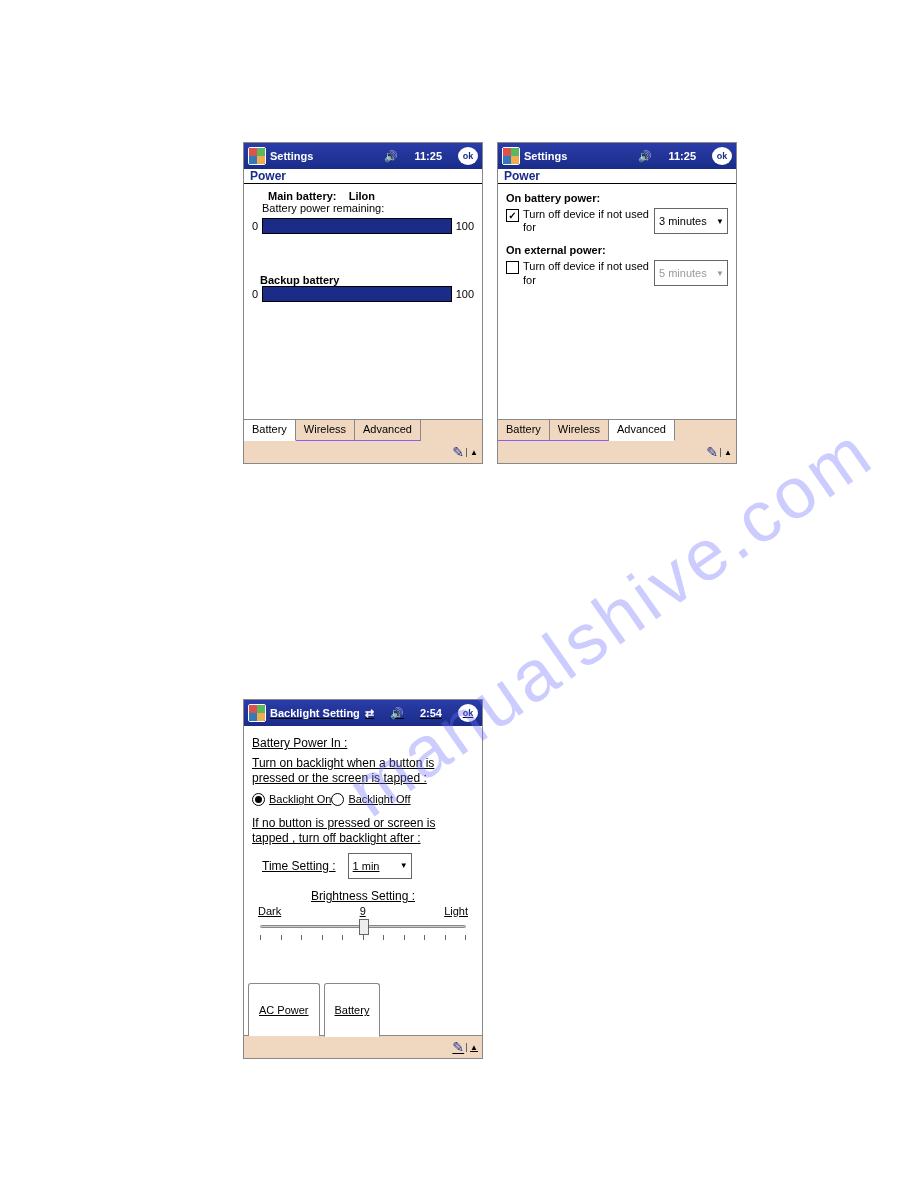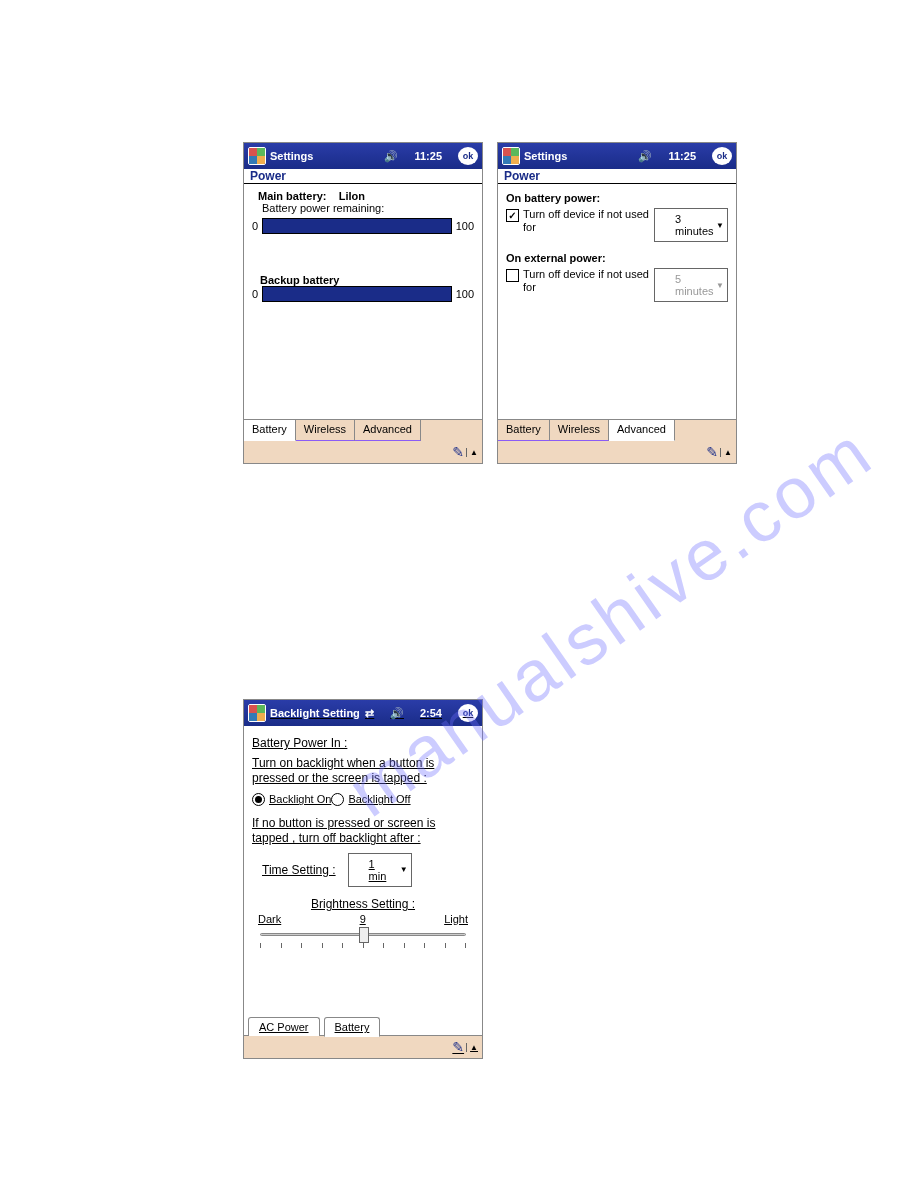--- a/index.html
+++ b/index.html
@@ -82,22 +82,22 @@
     flex: 1; height: 16px; border: 1px solid #000;
     background: #1a2c88;
   }
   .plabel { font-size: 11px; }
 
   .chk-row { display: flex; align-items: flex-start; gap: 4px; margin: 4px 0 10px 0; }
   .chk { width: 13px; height: 13px; border: 1px solid #000; display: inline-flex; align-items: center; justify-content: center; font-size: 10px; line-height: 1; flex-shrink: 0; margin-top: 1px; }
   .chk.checked::after { content: "✓"; font-weight: bold; }
   .chk-text { flex: 1; font-size: 11px; line-height: 1.2; }
   .dropdown {
-    border: 1px solid #666; height: 34px; width: 74px;
-    display: flex; align-items: center; padding: 0 20px;
+    border: 1px solid #666; height: 26px; width: 74px;
+    display: flex; align-items: center; padding: 0 4px;
     font-size: 11px; position: relative; background: #fff;
   }
   .dropdown.disabled { color: #999; }
   .dropdown::after {
     content: "▼"; font-size: 8px; position: absolute; right: 3px; color: #000;
   }
   .dropdown.disabled::after { color: #999; }
 
   .tabs-row {
     display: flex; height: 22px; background: #f0d8c0;
@@ -152,21 +152,21 @@
     display: flex; justify-content: space-between;
     font-size: 8px; color: #666;
   }
   .slider-ticks span { width: 1px; height: 5px; background: #666; display: block; }
 
   .tabs3-row {
     display: flex; height: 22px; background: #fff; align-items: flex-end;
     border-bottom: 1px solid #888; padding-left: 4px;
   }
   .tab3b {
-    padding: 3px 10px; font-size: 11px; border: 1px solid #888;
+    padding: 20px 10px; font-size: 11px; border: 1px solid #888;
     border-bottom: none; margin-right: 4px; background: #fff;
     border-radius: 3px 3px 0 0; position: relative;
   }
   .tab3b.inactive { top: 1px; }
   .tab3b.active { top: 1px; border-bottom: 1px solid #fff; margin-bottom: -1px; }
 
   .para { margin: 4px 0; line-height: 1.3; }
 </style>
 </head>
 <body>
@@ -184,21 +184,21 @@
     <span class="tb-title">Settings</span>
     <span class="tb-icons">
       <span class="spk"></span>
       <span class="tb-time">11:25</span>
       <span class="ok-btn">ok</span>
     </span>
   </div>
   <div class="flex-col">
     <div class="subtitle">Power</div>
     <div class="content grow">
-      <div style="margin-left:6px">
+      <div style="margin-left:16px">
         <span class="section-title">Main battery:</span>
         &nbsp;&nbsp;
         <span style="font-weight:bold">LiIon</span>
       </div>
       <div class="sub-line">Battery power remaining:</div>
       <div class="progress-row">
         <span class="plabel">0</span>
         <div class="progress-bar"></div>
         <span class="plabel">100</span>
       </div>

